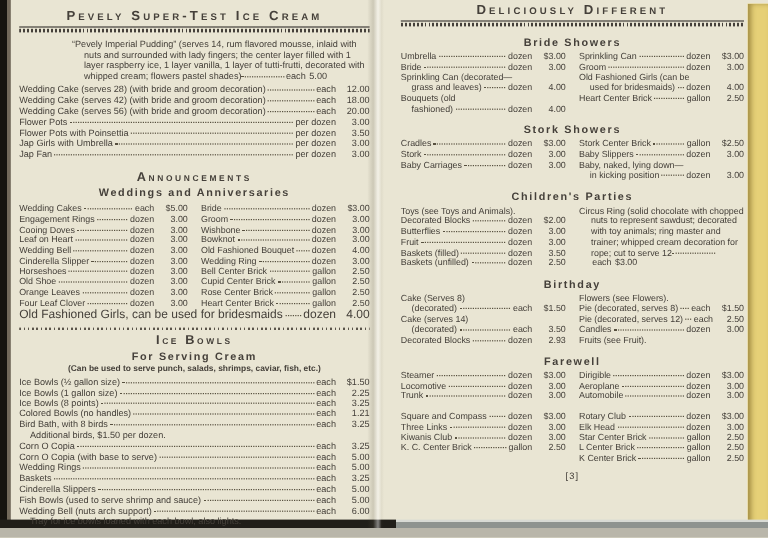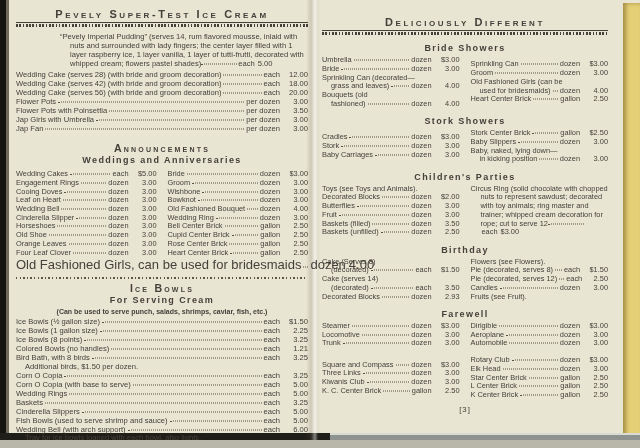--- a/index.html
+++ b/index.html
@@ -12,21 +12,21 @@
   .edge-right{position:absolute;right:0;top:3px;width:17px;height:437px;background:#e6d077;
               box-shadow:inset 3px 0 4px rgba(110,90,30,.55);}
   .edge-bottom-left{position:absolute;left:0;bottom:0;width:330px;height:7px;background:#201e19;}
   .edge-bottom-right{position:absolute;left:330px;bottom:0;width:310px;height:7px;
               background:linear-gradient(180deg,#d8dad4 0 2px,#8e938f 2px 7px);}
   .gutter{position:absolute;left:306px;top:0;width:14px;height:441px;
           background:linear-gradient(90deg,rgba(90,84,66,0) 0,rgba(90,84,66,.20) 5px,rgba(255,255,255,.45) 9px,rgba(90,84,66,.06) 12px,rgba(90,84,66,0) 14px);}
   
   .page{position:absolute;top:0;font-size:7.6px;line-height:1.18;}
   .page-left{left:16px;width:292px;padding-top:8px;}
-  .page-right{left:322px;width:286px;padding-top:16px;}
+  .page-right{left:334px;width:286px;padding-top:3px;}
   
   .hdr{text-align:center;font-variant:small-caps;font-weight:bold;font-size:11px;
        letter-spacing:2.6px;border-bottom:1.3px solid #45403a;padding-bottom:1px;white-space:nowrap;}
   .dash-band{height:3px;margin-top:1.5px;
        background:repeating-linear-gradient(90deg,#45403a 0 1.6px,rgba(0,0,0,0) 1.6px 3.3px);}
   .sec-title{text-align:center;font-weight:bold;font-size:9.6px;letter-spacing:1.6px;white-space:nowrap;}
   .sec-title.caps{font-variant:small-caps;font-size:10.6px;letter-spacing:2.2px;}
   .sec-sub{text-align:center;font-weight:bold;font-size:9px;letter-spacing:1.4px;margin-top:1px;white-space:nowrap;}
   .sec-note{text-align:center;font-weight:bold;font-size:7px;margin-top:2px;white-space:nowrap;}
   .dash-sep{height:2px;margin:4px 0 3px;
@@ -39,21 +39,21 @@
   .price-row .price{width:25px;text-align:right;white-space:nowrap;}
   .note-row{white-space:nowrap;}
   .indent{padding-left:9px;}
   .para-row{padding-left:10px;text-indent:-10px;}
   .para-row .ileader{display:inline-block;width:36px;border-bottom:1px dotted #57503f;transform:translateY(-1.5px);}
   .para-row .unit{margin-left:1px;}
   .para-row .iprice{margin-left:3px;}
   
   .intro{margin-top:6px;margin-bottom:2px;margin-left:44px;}
   
-  .cols{display:flex;gap:11px;font-size:7.4px;align-items:center;}
+  .cols{display:flex;gap:11px;font-size:7.4px;}
   .col{flex:1;min-width:0;}
   .pagenum{text-align:center;font-size:7.8px;margin-top:5px;letter-spacing:1px;}
   .mt2{margin-top:2px;} .mt4{margin-top:4px;} .mt8{margin-top:8px;}
 </style>
 </head>
 <body>
 
 <div class="scan">
 
   <div class="edge-left"></div>
@@ -237,21 +237,21 @@
             <span class="price">2.50</span>
           </div>
           <div class="price-row">
             <span class="nm">Heart Center Brick</span>
             <span class="leader"></span>
             <span class="unit">gallon</span>
             <span class="price">2.50</span>
           </div>
         </div>
     </div>
-    <div style="font-size:13px;">
+    <div style="font-size:10px;">
         <div class="price-row">
           <span class="nm">Old Fashioned Girls, can be used for bridesmaids</span>
           <span class="leader"></span>
           <span class="unit">dozen</span>
           <span class="price">4.00</span>
         </div>
       </div>
 
     <div class="dash-sep"></div>
 
@@ -321,21 +321,21 @@
           <span class="unit">each</span>
           <span class="price">5.00</span>
         </div>
         <div class="price-row">
           <span class="nm">Fish Bowls (used to serve shrimp and sauce)</span>
           <span class="leader"></span>
           <span class="unit">each</span>
           <span class="price">5.00</span>
         </div>
         <div class="price-row">
-          <span class="nm">Wedding Bell (with arch support)</span>
+          <span class="nm">Wedding Bell (nuts arch support)</span>
           <span class="leader"></span>
           <span class="unit">each</span>
           <span class="price">6.00</span>
         </div>
         <div class="note-row indent">Tray for ice bowls loaned with each bowl, also lights.</div>
       </div>
 
     <div class="pagenum">[2]</div>
   </div>
 

